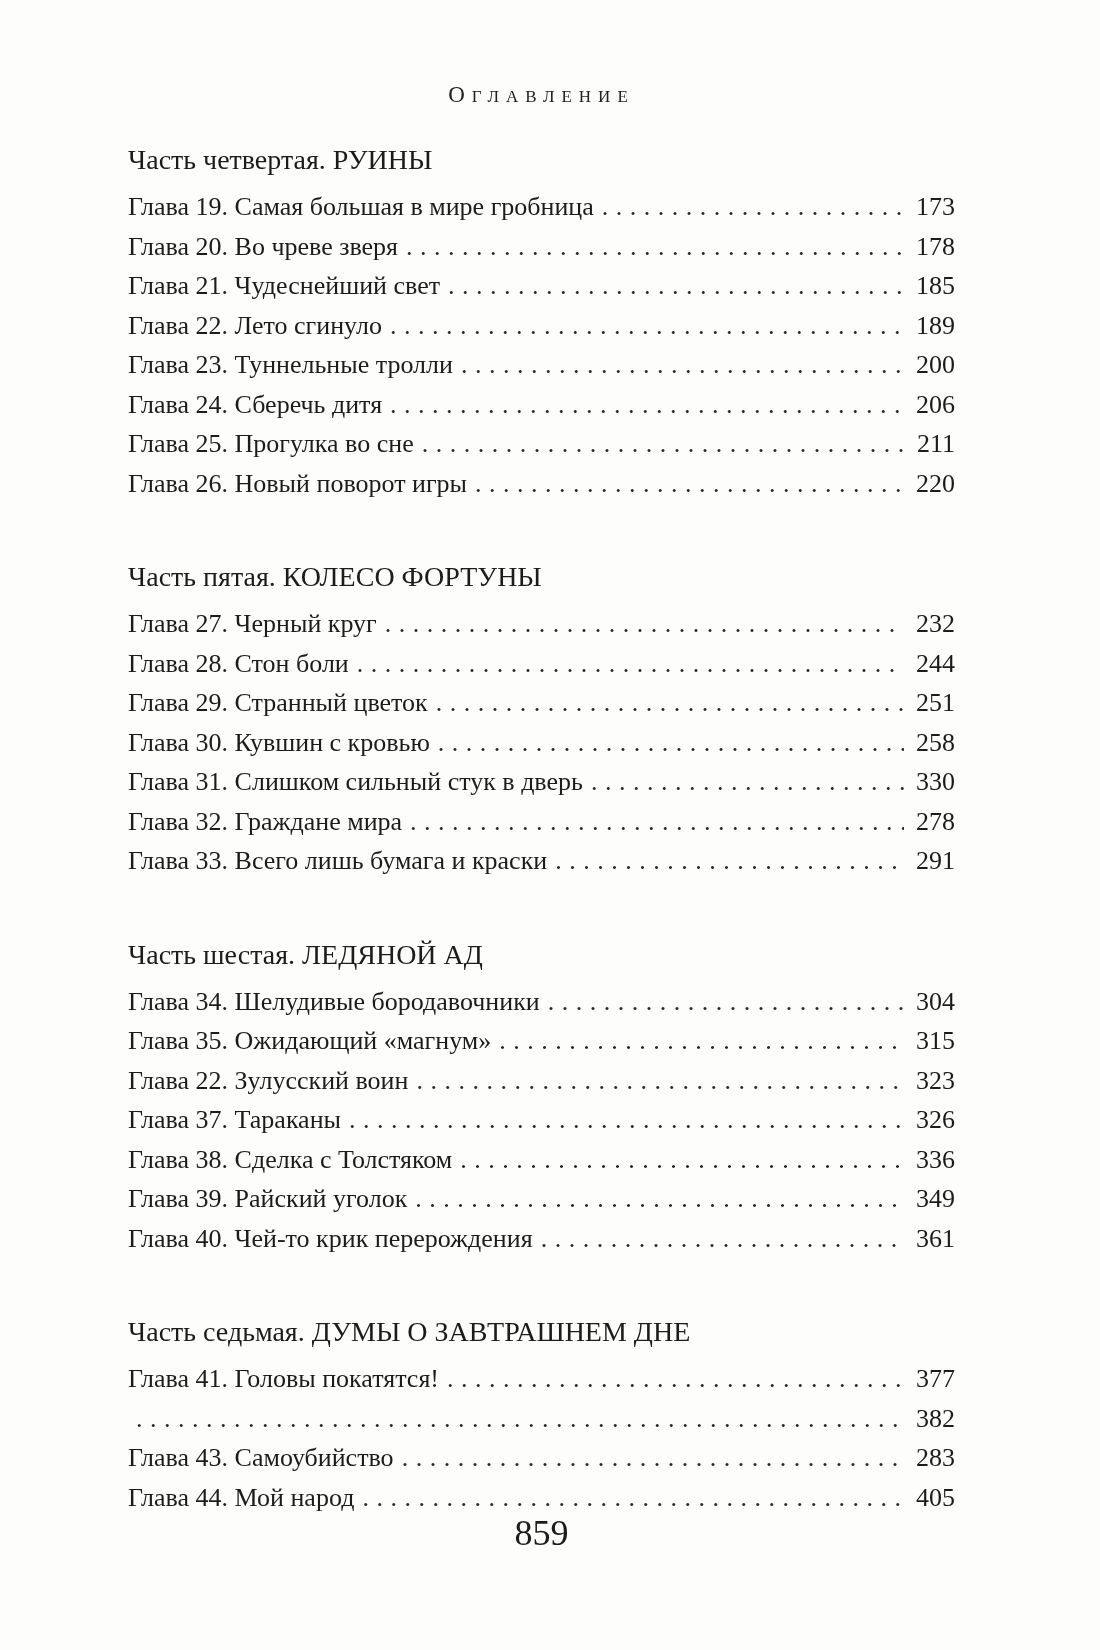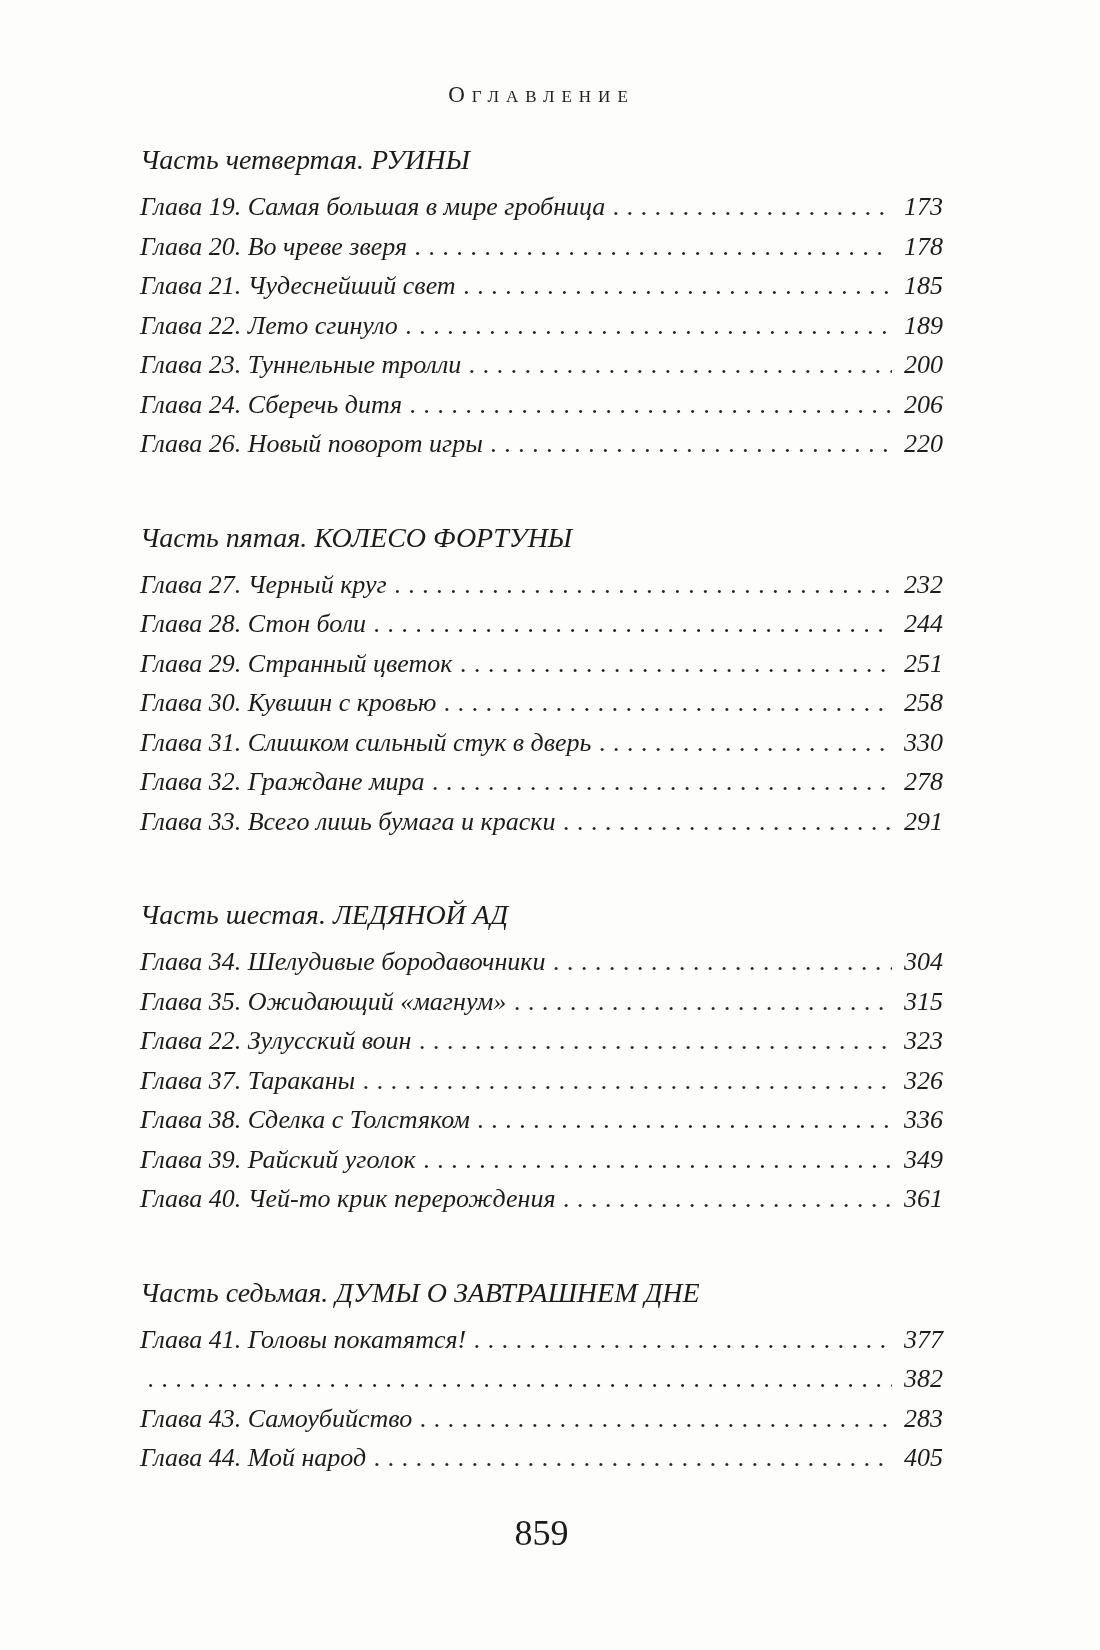--- a/index.html
+++ b/index.html
@@ -26,21 +26,21 @@
     color: #222;
   }
   .heading-initial {
     font-size: 23px;
     letter-spacing: 7px;
   }
   .heading-rest {
     font-size: 17px;
     letter-spacing: 7px;
   }
-  .toc-section { margin: 12px; font-style: italic; }
+  .toc-section { margin: 0; }
   .toc-section .part-heading {
     font-size: 28px;
     line-height: 36px;
     margin: 56px 0 9px 0;
     white-space: nowrap;
   }
   .toc-section:first-child .part-heading {
     margin-top: 30px;
   }
   .toc-row {
@@ -116,20 +116,25 @@
             <span class="toc-title">Глава 23. Туннельные тролли</span>
             <span class="toc-leader"></span>
             <span class="toc-page">200</span>
           </div>
           <div class="toc-row">
             <span class="toc-title">Глава 24. Сберечь дитя</span>
             <span class="toc-leader"></span>
             <span class="toc-page">206</span>
           </div>
           <div class="toc-row">
+            <span class="toc-title">Глава 25. Прогулка во сне</span>
+            <span class="toc-leader"></span>
+            <span class="toc-page">211</span>
+          </div>
+          <div class="toc-row">
             <span class="toc-title">Глава 26. Новый поворот игры</span>
             <span class="toc-leader"></span>
             <span class="toc-page">220</span>
           </div>
         </div>
         <div class="toc-section">
           <div class="part-heading">Часть пятая. КОЛЕСО ФОРТУНЫ</div>
           <div class="toc-row">
             <span class="toc-title">Глава 27. Черный круг</span>
             <span class="toc-leader"></span>

